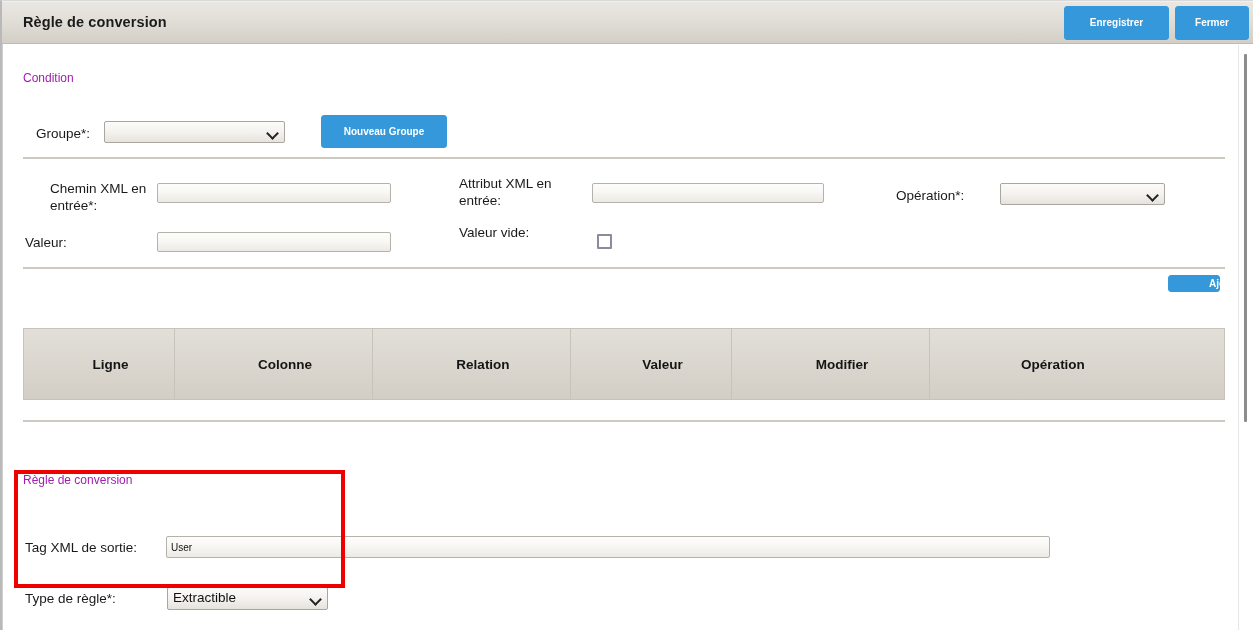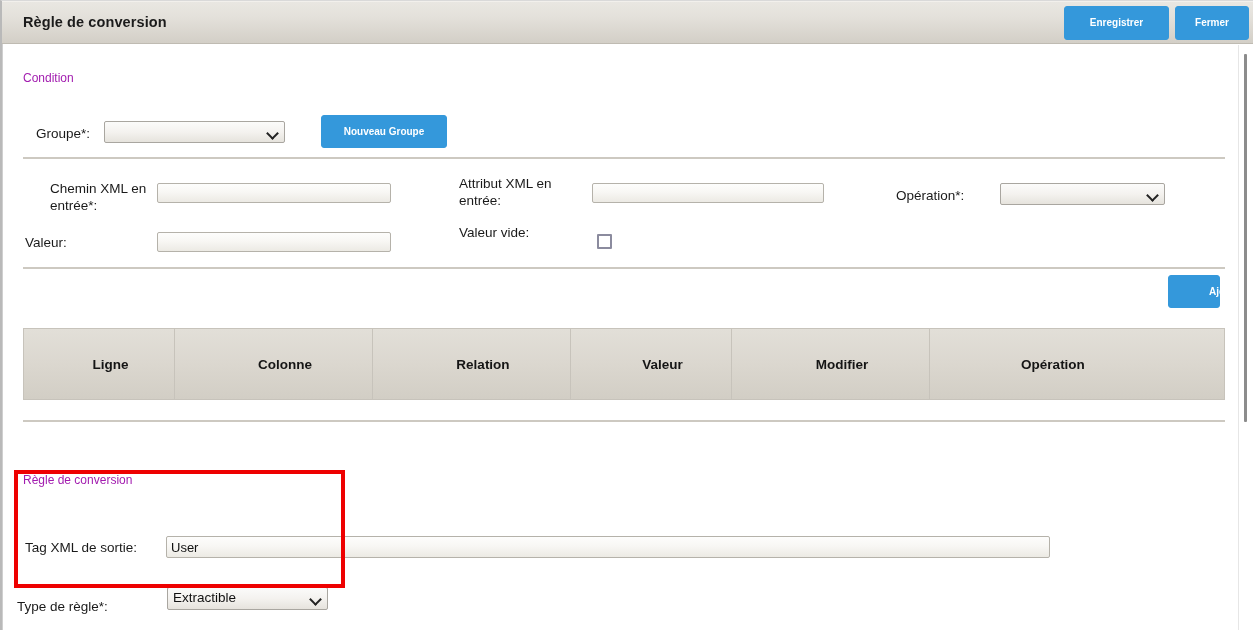--- a/index.html
+++ b/index.html
@@ -92,21 +92,21 @@
     line-height: 17px;
   }
 
   .txtinput {
     position: absolute;
     height: 20px;
     background: linear-gradient(to bottom, #fdfdfc 0%, #f8f7f4 45%, #eceae4 100%);
     border: 1px solid #b5b2aa;
     border-radius: 2px;
     font-family: "Liberation Sans", sans-serif;
-    font-size: 13px;
+    font-size: 10px;
     color: #111;
     padding: 0 4px;
     outline: none;
   }
   .txtinput.tall { height: 22px; }
 
   .selectbox {
     position: absolute;
     height: 22px;
     background: linear-gradient(to bottom, #fbfbfa 0%, #f4f2ef 50%, #e6e3dd 100%);
@@ -142,21 +142,21 @@
     position: absolute;
     width: 15px; height: 15px;
     background: #ffffff;
     border: 2px solid #8b8b9e;
     border-radius: 1px;
     cursor: pointer;
   }
 
   
   .btn-newgroup { position: absolute; left: 318px; top: 71px; width: 126px; height: 33px; }
-  .btn-add { position: absolute; left: 1165px; top: 231px; width: 52px; height: 33px; padding-left: 40px; }
+  .btn-add { position: absolute; left: 1165px; top: 231px; width: 52px; height: 17px; padding-left: 40px; }
 
   
   .tbl {
     position: absolute;
     left: 20px; top: 284px;
     width: 1202px; height: 72px;
     border: 1px solid #c7c3bb;
     display: flex;
     background: linear-gradient(to bottom, #e2dfd8 0%, #dbd7cf 50%, #d2cec5 100%);
   }
@@ -265,21 +265,21 @@
       <div class="th" style="width:200px">Opération</div>
     </div>
 
     <div class="divider" id="div3"></div>
 
     <div class="section-title" id="rule-title">Règle de conversion</div>
 
     <div class="field-label" style="left:22px; top:495px;">Tag XML de sortie:</div>
     <input class="txtinput tall" style="left: 163px; top: 492px; width: 884px;" value="User">
 
-    <div class="field-label" style="left:14px; top:546px;margin-top:8px;">Type de règle*:</div>
+    <div class="field-label" style="left:22px; top:546px;">Type de règle*:</div>
     <div class="selectbox" style="left:164px; top:543px; width:161px; height:23px;">
       <span class="sel-text">Extractible</span>
       <span class="chev"></span>
     </div>
 
   </div>
 
   <div class="redbox"></div>
 
   <div class="scrolltrack"></div>

